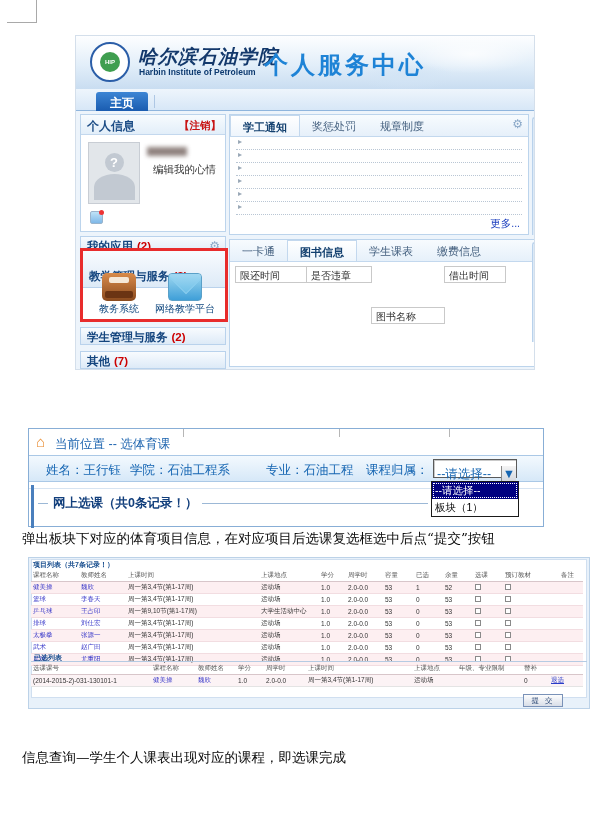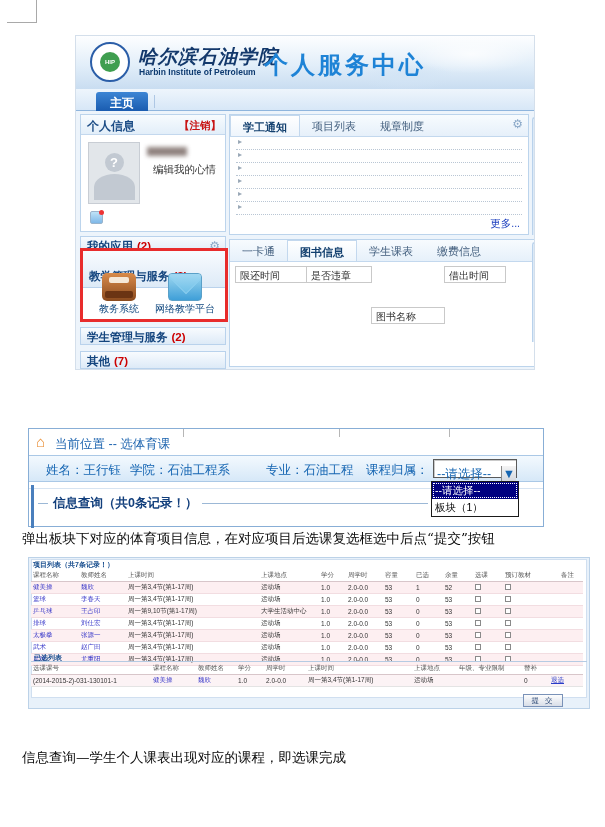--- a/index.html
+++ b/index.html
@@ -209,21 +209,21 @@
       <div class="sec-bar" id="bar-student">
         <span>学生管理与服务</span><span class="count">(2)</span>
       </div>
       <div class="sec-bar" id="bar-other">
         <span>其他</span><span class="count">(7)</span>
       </div>
 
       <div class="panel" id="notice-panel">
         <div class="ptabs">
           <span class="ptab active">学工通知</span>
-          <span class="ptab">项目列表</span>
+          <span class="ptab">奖惩处罚</span>
           <span class="ptab">规章制度</span>
           <span class="gear">⚙</span>
         </div>
         <div class="n-row"><span>▸</span></div>
         <div class="n-row"><span>▸</span></div>
         <div class="n-row"><span>▸</span></div>
         <div class="n-row"><span>▸</span></div>
         <div class="n-row"><span>▸</span></div>
         <div class="n-row"><span>▸</span></div>
         <span class="more">更多...</span>
@@ -262,21 +262,21 @@
       <span class="fld-major">专业：石油工程</span>
       <span class="fld-belong">课程归属：</span>
       <div class="select">
         <span class="select-val">--请选择--</span>
         <span class="select-btn">▼</span>
       </div>
     </div>
     <div class="s2-rule"></div>
     <div class="s2-vline"></div>
     <div class="fieldset-line"></div>
-    <div class="list-title">信息查询（共0条记录！）</div>
+    <div class="list-title">网上选课（共0条记录！）</div>
     <div class="droplist">
       <div class="opt sel">--请选择--</div>
       <div class="opt">板块（1）</div>
     </div>
   </div>
 
   <div class="caption" style="top:530px;">弹出板块下对应的体育项目信息，在对应项目后选课复选框选中后点“提交”按钮</div>
 
   <div id="shot3">
     <div class="s3-inner"></div>

